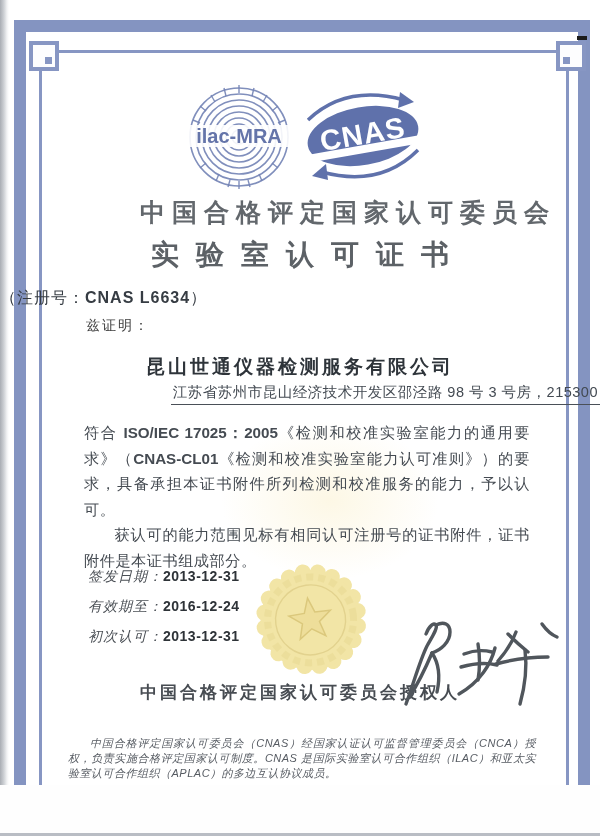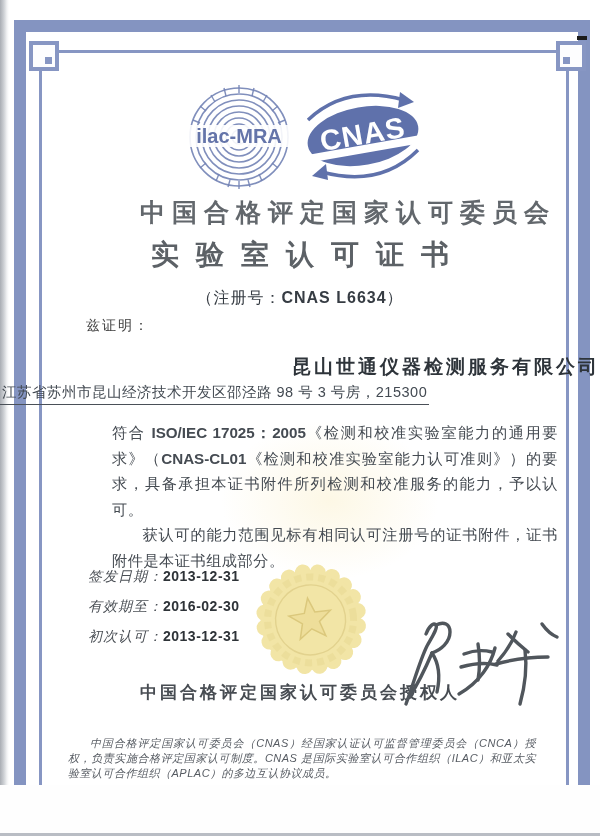--- a/index.html
+++ b/index.html
@@ -33,35 +33,35 @@
 
   
   .ilac{position:absolute;left:186px;top:84px;width:106px;height:106px;}
   .cnas{position:absolute;left:294px;top:88px;width:138px;height:96px;}
 
   
   .org-name{position:absolute;left:0;top:196px;width:600px;text-align:center;
     font-size:25px;font-weight:bold;letter-spacing:7px;color:#62676c;padding-left:48px;}
   .doc-title{position:absolute;left:0;top:236px;width:600px;text-align:center;
     font-size:28px;font-weight:bold;letter-spacing:17px;color:#5c6166;text-indent:17px;}
-  .reg-line{position:absolute;left:0;top:288px;width:600px;text-align:center;
+  .reg-line{position:absolute;left:0;top:288px;width:600px;text-align:left;
     font-size:16px;color:#363c43;letter-spacing:1px;}
   .reg-line .num{font-weight:bold;letter-spacing:1px;}
 
   
   .certify{position:absolute;left:86px;top:317px;font-size:14px;color:#404040;letter-spacing:2px;}
-  .company{position:absolute;left:0;top:354px;width:600px;text-align:right;
+  .company{position:absolute;left:0;top:354px;width:600px;text-align:center;
     font-size:19px;font-weight:bold;letter-spacing:3px;color:#2e343a;}
-  .address-wrap{position:absolute;left:0;top:383px;width:600px;text-align:left;}
+  .address-wrap{position:absolute;left:0;top:383px;width:600px;text-align:right;}
   .address{display:inline-block;font-size:14.5px;color:#434a52;letter-spacing:0.5px;
     border-bottom:1.5px solid #4a5058;padding:0 2px 2px 2px;}
 
   
   .body-text{position:absolute;left:84px;top:420px;width:446px;
-    font-size:15.2px;line-height:25.5px;color:#454b52;text-align:justify;letter-spacing:0.5px;margin-left:28px;}
+    font-size:15.2px;line-height:25.5px;color:#454b52;text-align:justify;letter-spacing:0.5px;}
   .body-text p{margin:0;}
   .body-text p.indent{text-indent:2em;}
   .body-text .en{font-weight:bold;letter-spacing:0;}
 
   
   .dates{position:absolute;left:88px;top:568px;}
   .date-row{height:30px;font-size:14px;}
   .date-row .lbl{color:#4a4f55;font-family:"Liberation Serif","DejaVu Serif",serif;letter-spacing:1px;font-style:italic;}
   .date-row .val{color:#2e3338;font-weight:bold;letter-spacing:0.5px;}
 
@@ -158,21 +158,21 @@
     <span class="address">江苏省苏州市昆山经济技术开发区邵泾路 98 号 3 号房，215300</span>
   </div>
 
   <div class="body-text">
     <p><span>符合 </span><span class="en">ISO/IEC 17025：2005</span><span>《检测和校准实验室能力的通用要求》（</span><span class="en">CNAS-CL01</span><span>《检测和校准实验室能力认可准则》）的要求，具备承担本证书附件所列检测和校准服务的能力，予以认可。</span></p>
     <p class="indent">获认可的能力范围见标有相同认可注册号的证书附件，证书附件是本证书组成部分。</p>
   </div>
 
   <div class="dates">
     <div class="date-row"><span class="lbl">签发日期：</span><span class="val">2013-12-31</span></div>
-    <div class="date-row"><span class="lbl">有效期至：</span><span class="val">2016-02-30</span></div>
+    <div class="date-row"><span class="lbl">有效期至：</span><span class="val">2016-12-24</span></div>
     <div class="date-row"><span class="lbl">初次认可：</span><span class="val">2013-12-31</span></div>
   </div>
 
   <svg class="seal" viewBox="0 0 120 120">
     <g fill="#f2e5a6">
       <circle cx="60" cy="9" r="8"></circle>
         <circle cx="74.7" cy="11.1" r="8"></circle>
         <circle cx="88.1" cy="17.4" r="8"></circle>
       <circle cx="98.9" cy="27.4" r="8"></circle>
         <circle cx="106.1" cy="40.3" r="8"></circle>

